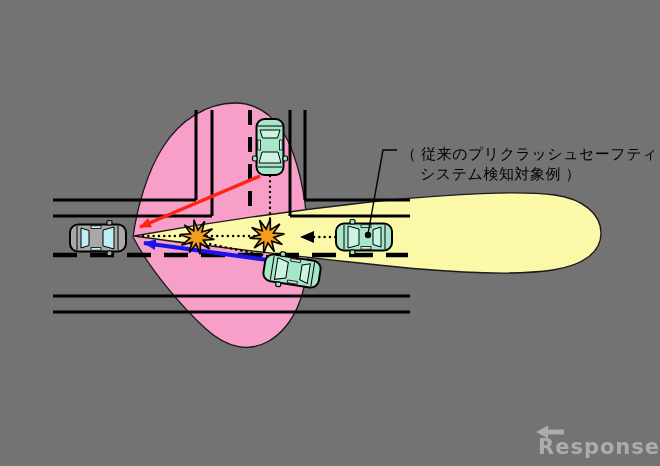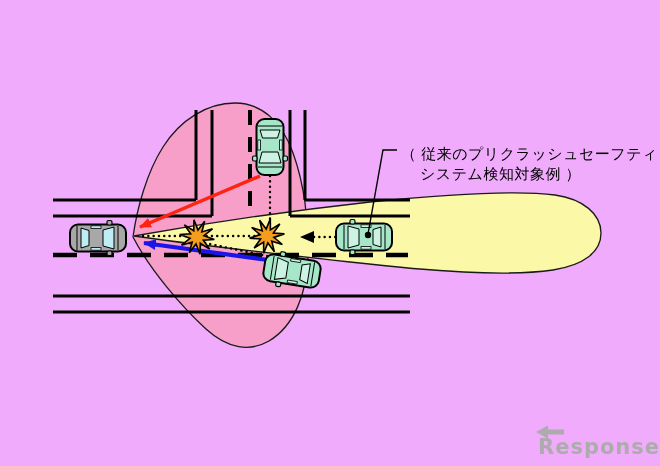--- a/index.html
+++ b/index.html
@@ -1,19 +1,19 @@
 <!DOCTYPE html>
 <html><head>
 <meta charset="utf-8">
 <style>
   html,body{margin:0;padding:0;background:#ffffff;}
   #stage{
     position:relative;
     width:660px;height:466px;
-    background:#f0abfc;
+    background:#737373;
     overflow:hidden;
     font-family:"Liberation Sans", sans-serif;
   }
   svg{display:block;}
   text.annot{
     font-family:"Liberation Sans", sans-serif;
     font-size:15px;
     letter-spacing:0.5px;
   }
   text.wm{

